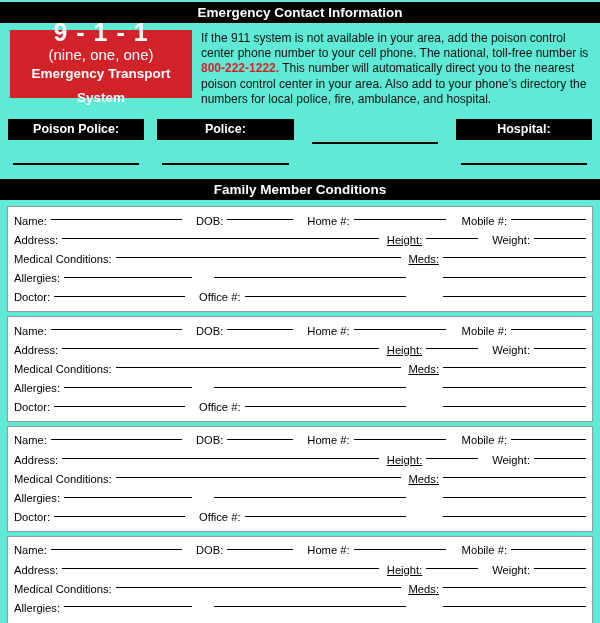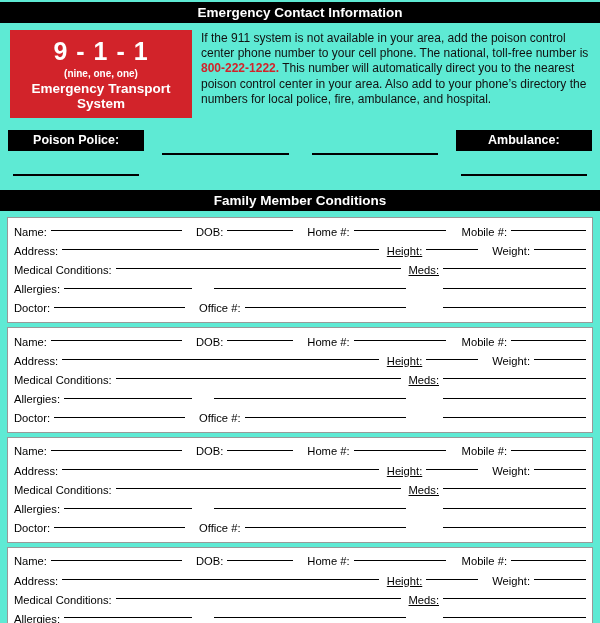--- a/index.html
+++ b/index.html
@@ -12,26 +12,26 @@
   .bar {
     background: #000; color: #fff; font-weight: bold; font-size: 13.5px;
     height: 21px; line-height: 21px; text-align: center; width: 100%;
   }
   .bar.top { margin-top: 2px; }
   .bar.family { margin-top: 14px; }
 
   
   .intro { display: flex; margin: 7px 8px 0 10px; gap: 9px; }
   .panel-911 {
-    width: 182px; min-width: 182px; height: 88px; color: #fff;
+    width: 182px; min-width: 182px; height: 68px; color: #fff;
     text-align: center; display: flex; flex-direction: column; justify-content: center;
   }
   .num-911 { font-size: 25px; font-weight: bold; letter-spacing: 1px; line-height: 27px; }
-  .words-911 { font-size: 10px; font-weight: bold; line-height: 15px; margin-top: 1px; }
-  .sub-911 { font-size: 13.5px; font-weight: bold; line-height: 15px; }
+  .words-911 { font-size: 15px; font-weight: normal; line-height: 15px; margin-top: 1px; }
+  .sub-911 { font-size: 13.5px; font-weight: bold; line-height: 24px; }
   .intro-text { flex: 1; margin: 0; padding-top: 1px; font-size: 12px; line-height: 15.2px; color: #111; }
   .phone { font-weight: bold; }
 
   
   .contacts { display: flex; gap: 13px; margin: 12px 8px 0 8px; }
   .contact-col { flex: 1; }
   .contact-label {
     background: #000; color: #fff; font-weight: bold; font-size: 12.5px;
     height: 21px; line-height: 21px; text-align: center;
   }
@@ -64,27 +64,28 @@
     </div>
     <p class="intro-text"><span>If the 911 system is not available in your area, add the poison control center phone number to your cell phone. The national, toll-free number is </span><span class="phone red-text" style="color: rgb(210, 35, 42);">800-222-1222.</span><span> This number will automatically direct you to the nearest poison control center in your area. Also add to your phone’s directory the numbers for local police, fire, ambulance, and hospital.</span></p>
   </div>
 
   <div class="contacts">
     <div class="contact-col">
       <div class="contact-label">Poison Police:</div>
       <div class="contact-line"></div>
     </div>
     <div class="contact-col">
-      <div class="contact-line"></div>
-    </div>
-    <div class="contact-col">
-      <div class="contact-line"></div>
-    </div>
-    <div class="contact-col">
-      <div class="contact-label">Ambulance:</div>
+      <div class="contact-label">Police:</div>
+      <div class="contact-line"></div>
+    </div>
+    <div class="contact-col">
+      <div class="contact-line"></div>
+    </div>
+    <div class="contact-col">
+      <div class="contact-label">Hospital:</div>
       <div class="contact-line"></div>
     </div>
   </div>
 
   <div class="bar family">Family Member Conditions</div>
 
   <div class="members" id="members">
     <div class="member">
       <div class="row">
         <span class="lbl">Name:</span>

